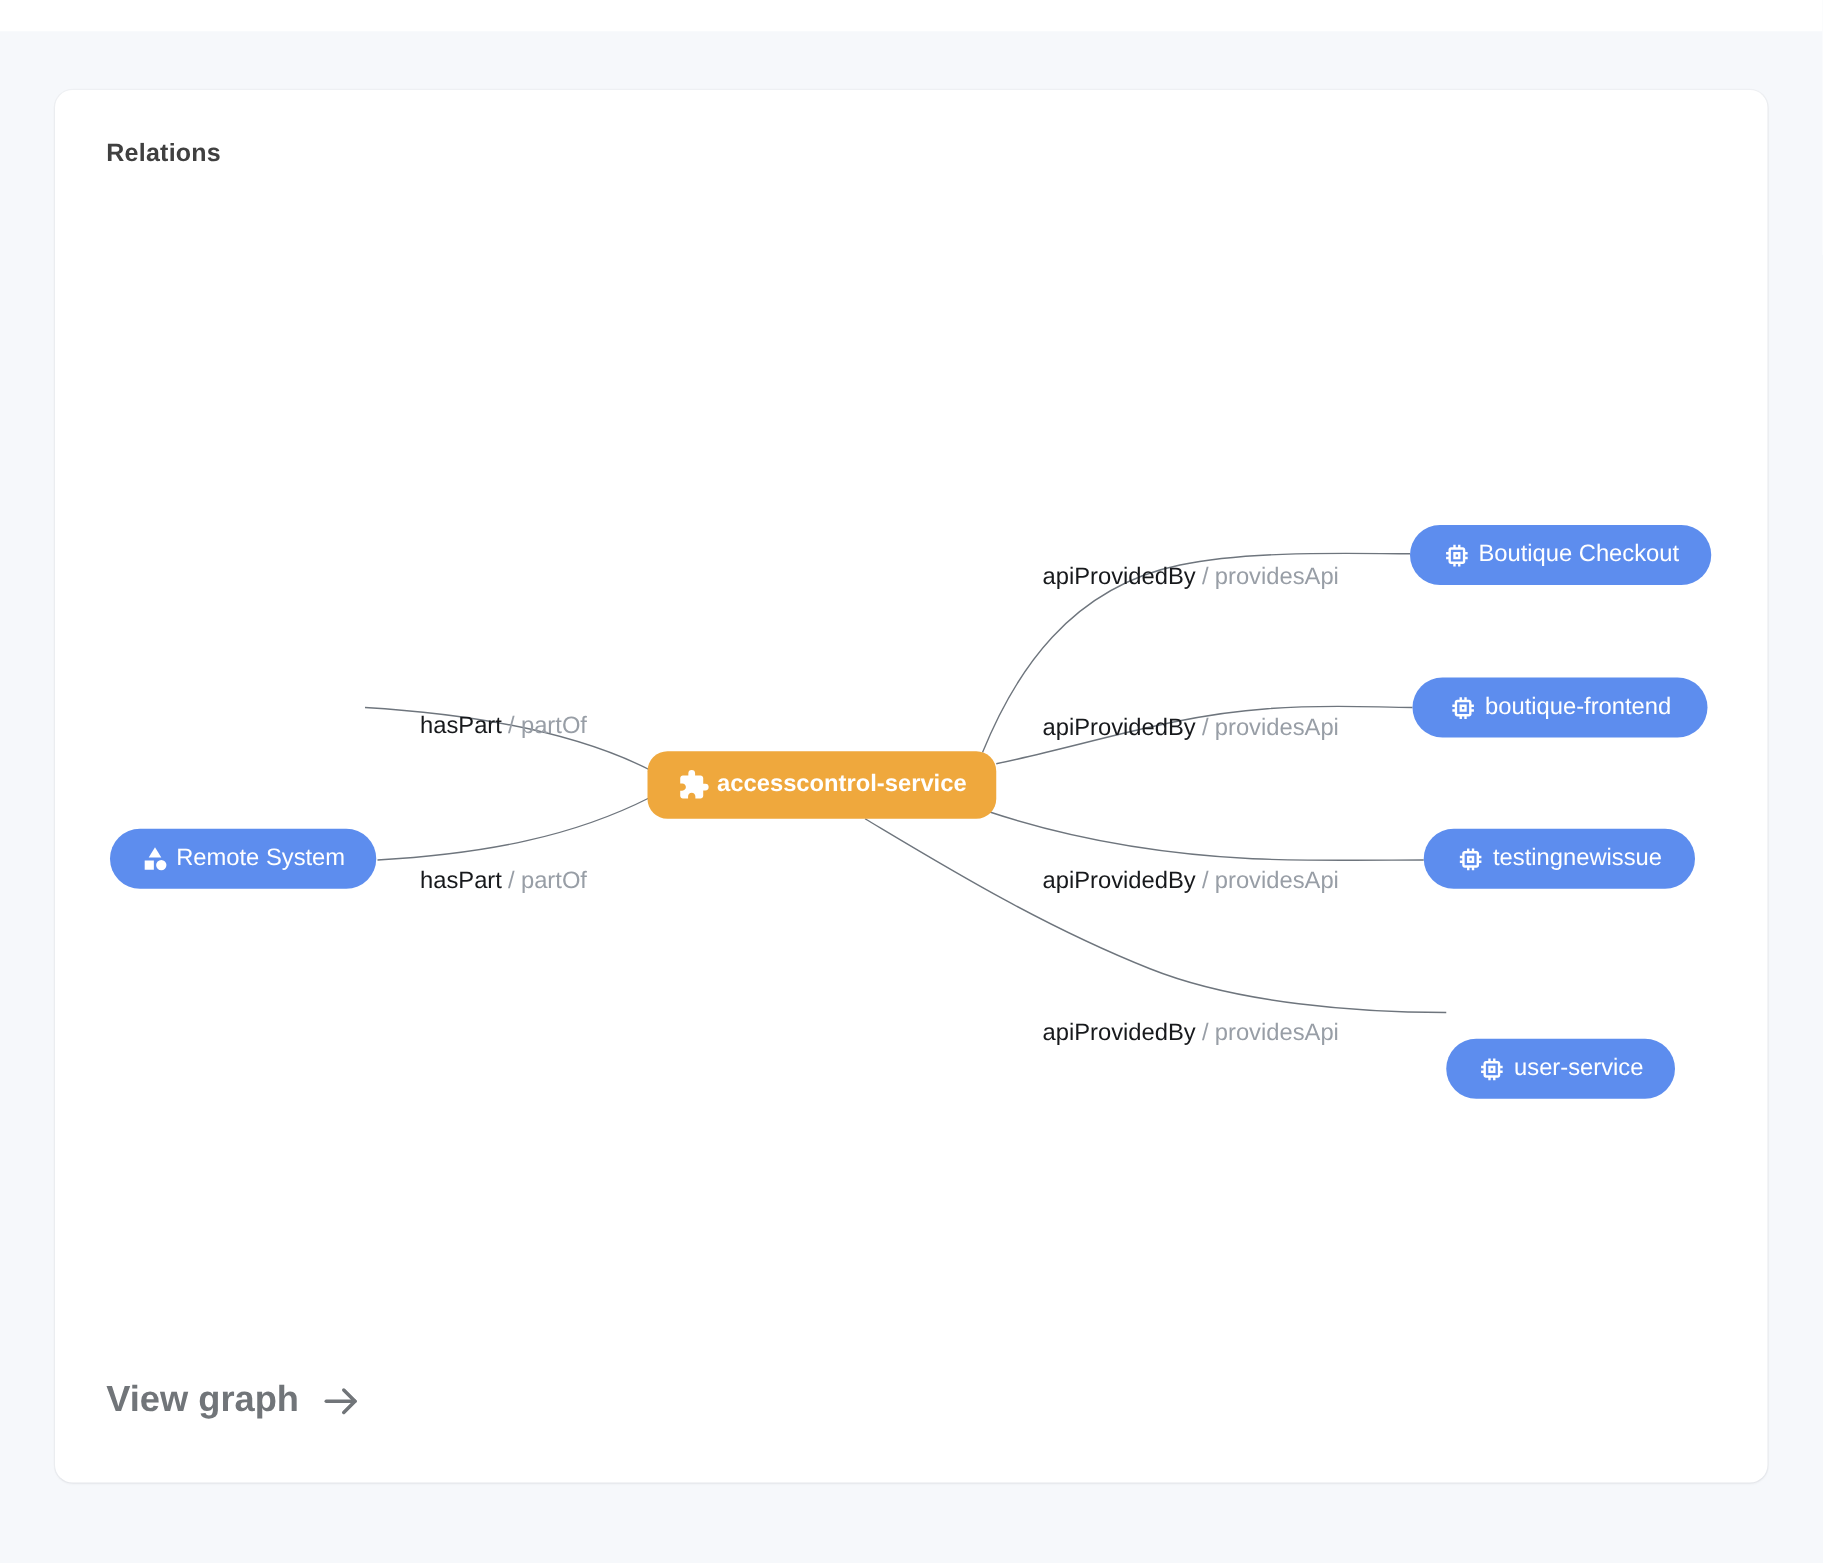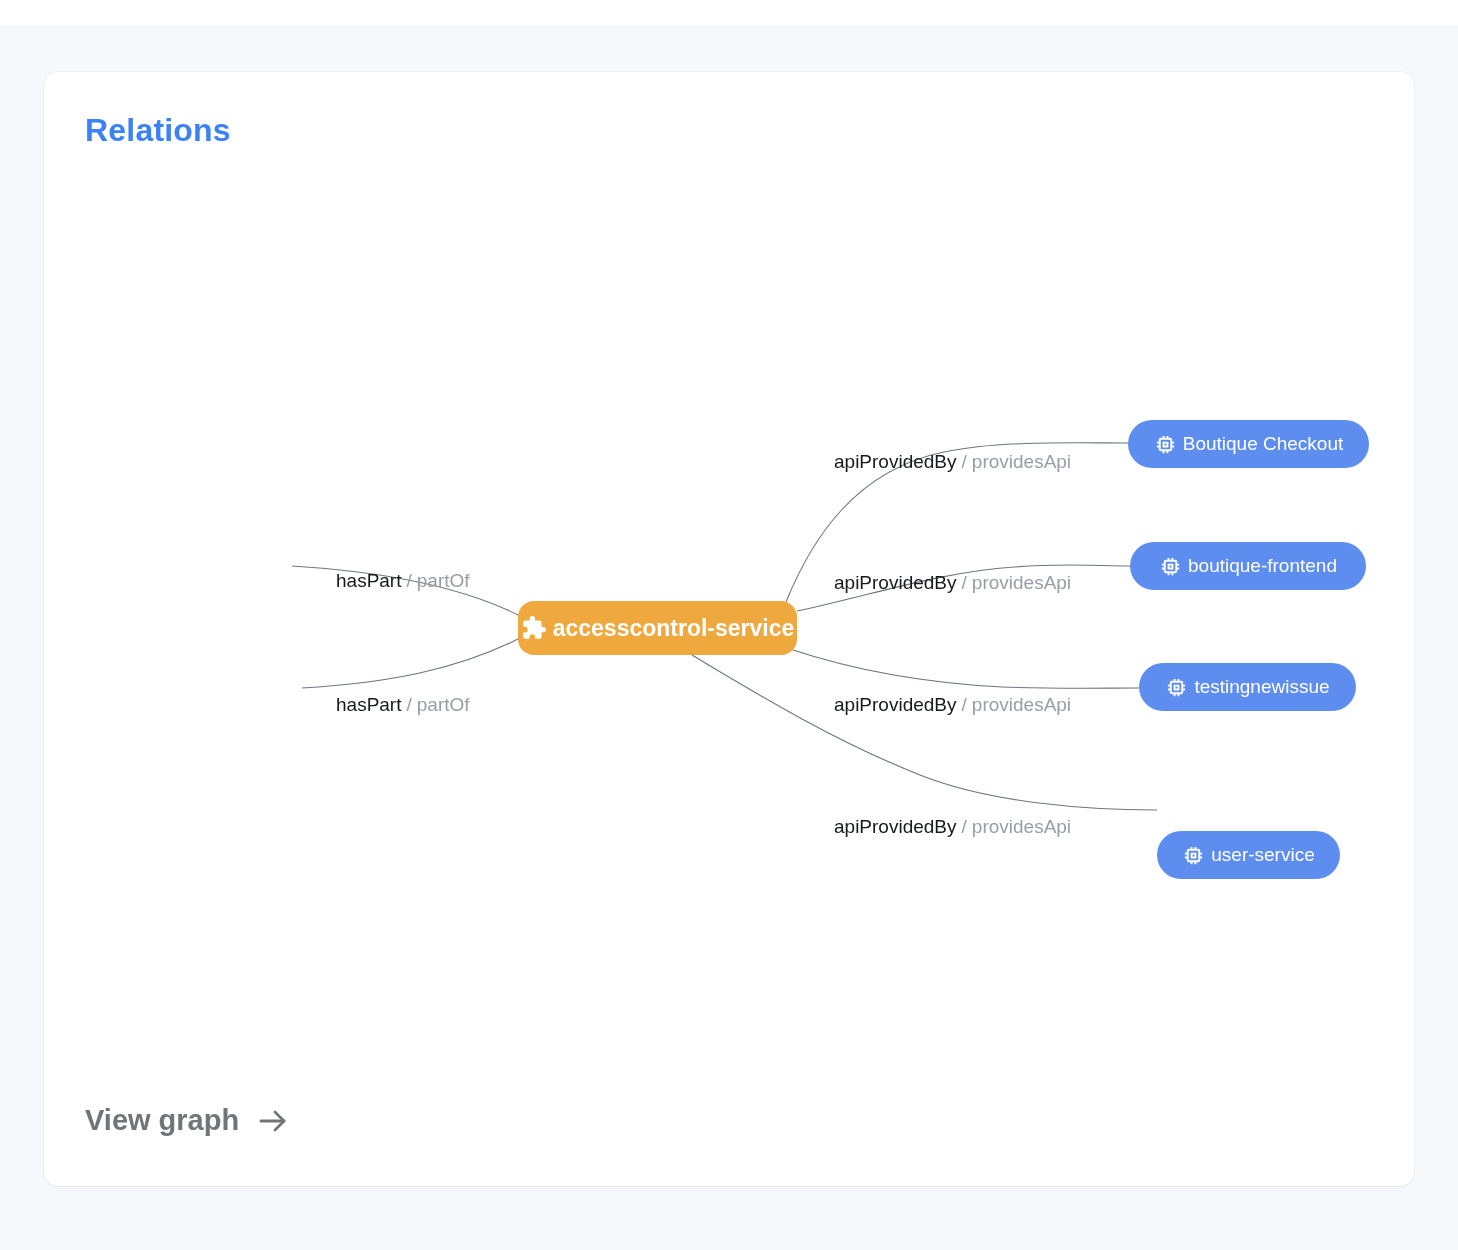--- a/index.html
+++ b/index.html
@@ -13,35 +13,35 @@
   .top-strip{
     position:absolute;left:0;top:0;width:1458px;height:25px;background:#ffffff;
   }
   .card{
     position:absolute;left:44px;top:72px;width:1370px;height:1114px;
     background:#ffffff;border-radius:14px;
     box-shadow:0 1px 2px rgba(16,24,40,.05), 0 0 0 1px rgba(16,24,40,.03);
   }
   .card-title{
     position:absolute;left:41px;top:40px;margin:0;
-    font-size:32px;font-weight:700;color:#3b82f6;letter-spacing:.2px;
+    font-size:20px;font-weight:700;color:#404040;letter-spacing:.2px;
   }
   .graph{position:absolute;left:0;top:0;width:1370px;height:1114px;}
   .edges{position:absolute;left:0;top:0;}
   .edges path{fill:none;stroke:#6e757d;stroke-width:1.1;}
   .node{
     position:absolute;display:flex;align-items:center;justify-content:center;
     gap:6px;height:48px;border-radius:24px;border:none;cursor:pointer;
     color:#ffffff;font-family:inherit;font-size:19px;font-weight:500;
     padding:0;
   }
   .node.blue{background:#5d8dee;}
   .node.center{
     background:#efa83d;height:54px;border-radius:16px;
-    font-size:23px;font-weight:700;
+    font-size:19px;font-weight:700;
   }
   .nicon{display:flex;align-items:center;}
   .nicon svg{display:block;}
   .edge-label{
     position:absolute;white-space:nowrap;font-size:19px;line-height:26px;
   }
   .rel-f{color:#17191c;font-weight:500;}
   .rel-s{color:#989ea6;margin:0 5px;}
   .rel-r{color:#989ea6;}
   .view-graph{
@@ -100,20 +100,28 @@
     <div class="edge-label" style="left:790px;top:498px;">
       <span class="rel-f">apiProvidedBy</span><span class="rel-s">/</span><span class="rel-r">providesApi</span>
     </div>
     <div class="edge-label" style="left:790px;top:620px;">
       <span class="rel-f">apiProvidedBy</span><span class="rel-s">/</span><span class="rel-r">providesApi</span>
     </div>
     <div class="edge-label" style="left:790px;top:742px;">
       <span class="rel-f">apiProvidedBy</span><span class="rel-s">/</span><span class="rel-r">providesApi</span>
     </div>
 
+    <div class="node blue" style="left:44px;top:591px;width:213px;">
+      <span class="nicon">
+          <svg width="22" height="22" fill="#ffffff">
+            <use href="#i-category"></use>
+          </svg>
+        </span>
+      <span class="nlabel">Remote System</span>
+    </div>
 
     <div class="node center" style="left:474px;top:529px;width:279px;">
       <span class="nicon">
           <svg width="26" height="26" fill="#ffffff">
             <use href="#i-puzzle"></use>
           </svg>
         </span>
       <span class="nlabel">accesscontrol-service</span>
     </div>
 

